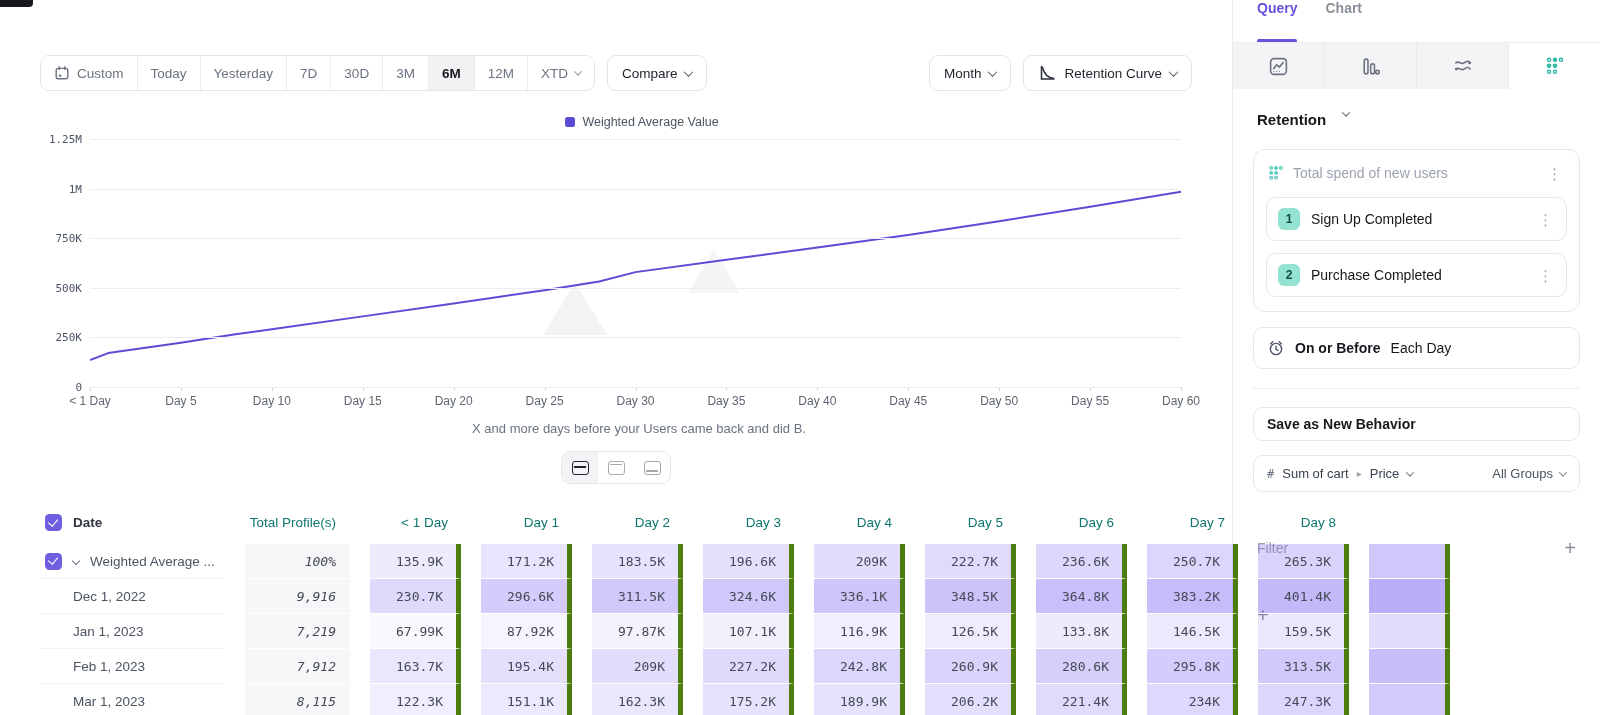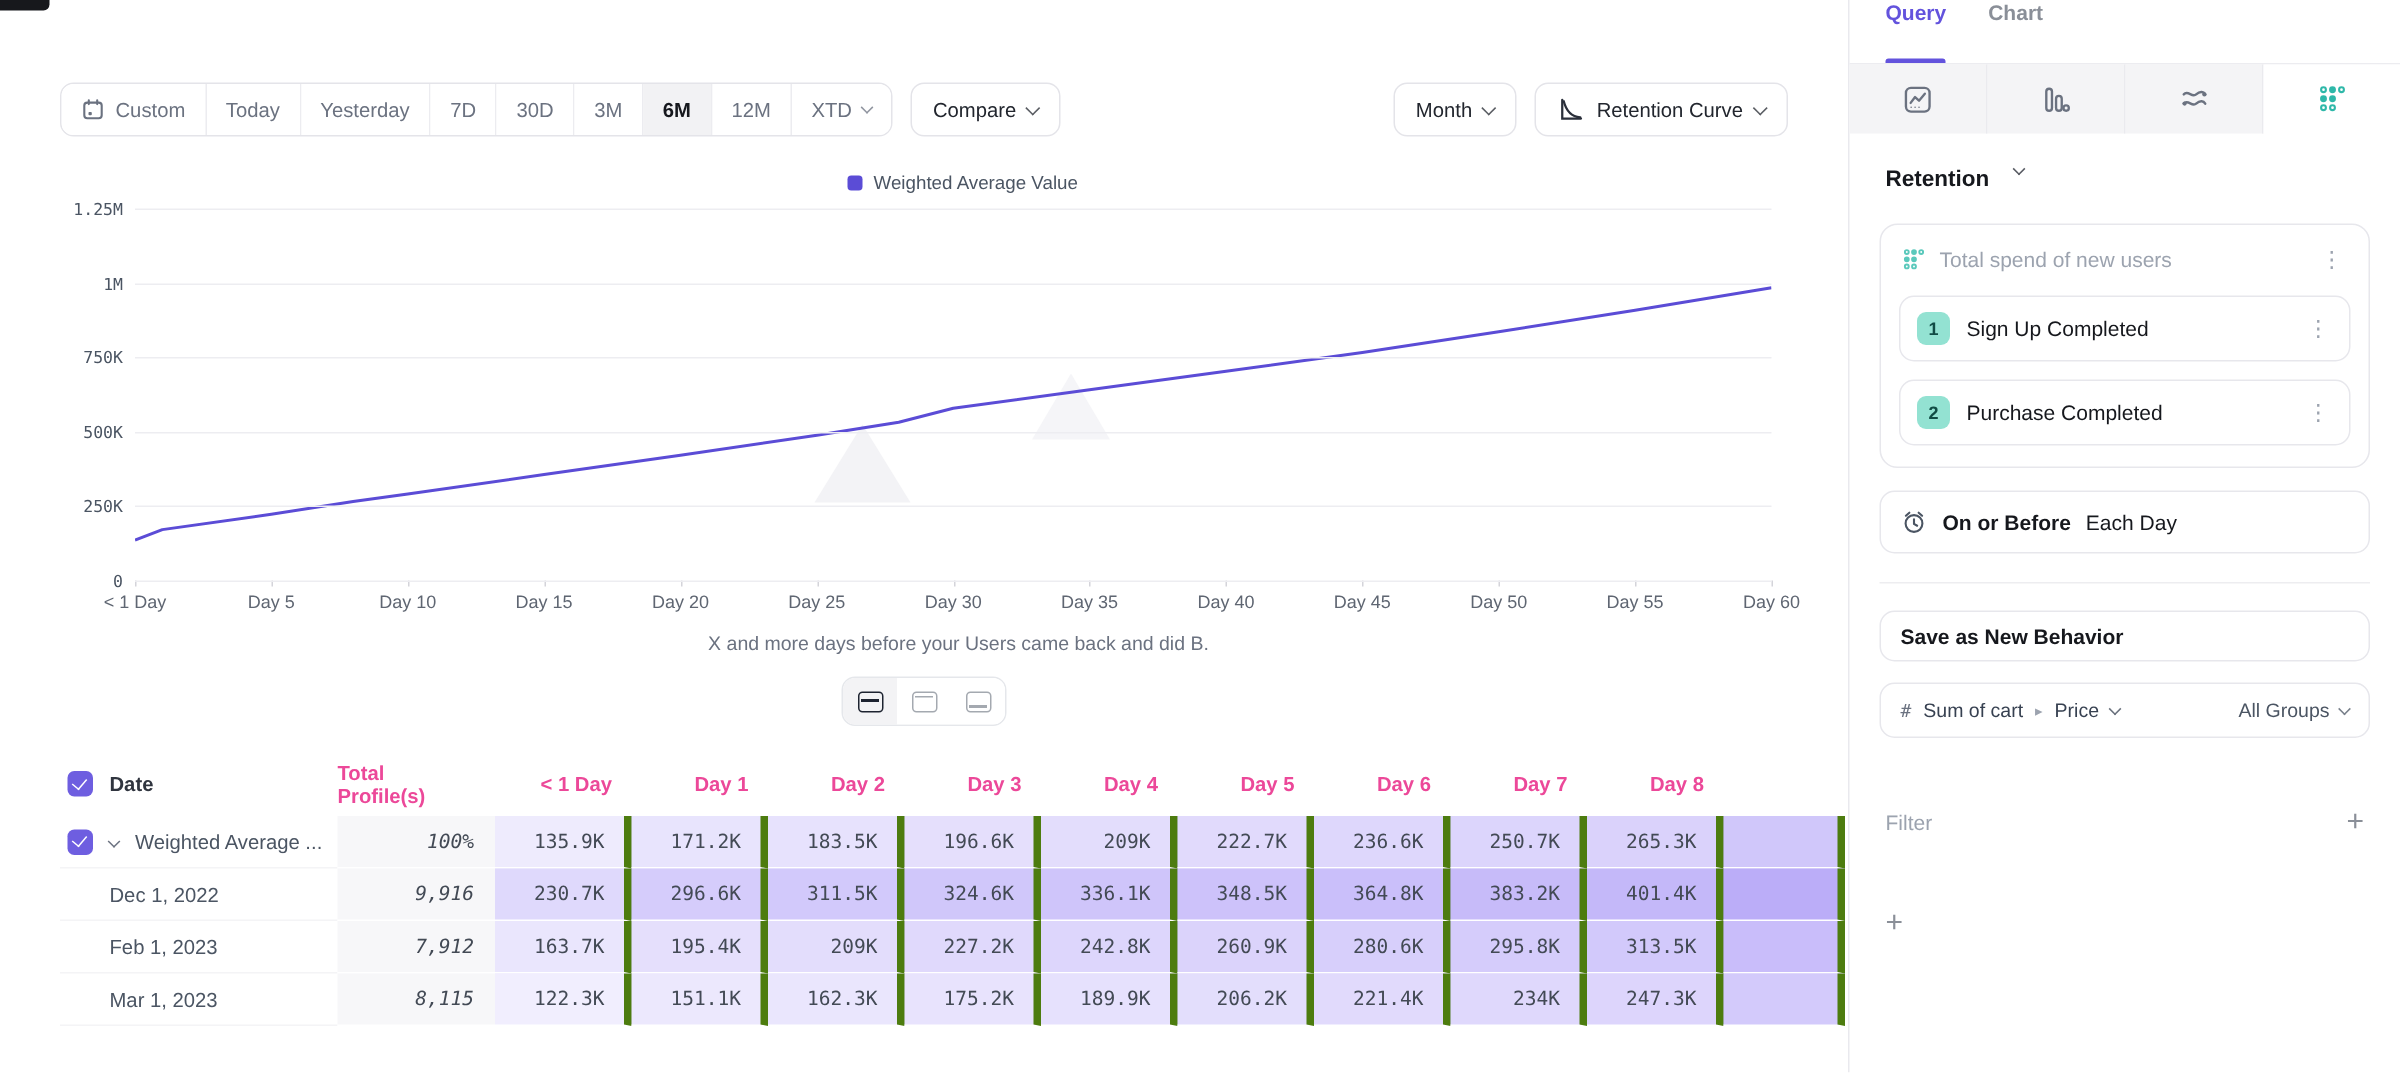--- a/index.html
+++ b/index.html
@@ -41,29 +41,29 @@
   .toggle-btn { width:36px; height:31px; display:flex; align-items:center; justify-content:center; background:#fff; border:none; cursor:pointer; color:#a4a9b0; }
   .toggle-btn.sel { background:#f3f3f5; color:#1d2330; }
   .pane-ico { position:relative; width:17px; height:14px; border:1.6px solid currentColor; border-radius:3px; }
   .pane-ico::after { content:""; position:absolute; left:1.5px; right:1.5px; height:1.6px; background:currentColor; }
   .pane-mid::after { top:4.6px; }
   .pane-top::after { top:2px; }
   .pane-bot::after { bottom:2px; }
 
   
   .table { margin:17px 0 0 40px; width:1181px; }
-  .trow { display:flex; align-items:stretch; }
+  .trow { display:flex; align-items:stretch;gap:20px; }
   .cell { display:flex; align-items:center; flex:none; }
   .c-date { width:185px; padding-left:5px; gap:11px; }
   .c-total { width:105px; justify-content:flex-end; padding-right:14px; }
   .c-day { width:91px; justify-content:flex-end; padding-right:13px; }
   .c-sliver { width:81px; }
   .thead { height:43px; font-size:13.5px; }
   .thead .c-date { color:#30353f; font-weight:600; }
-  .thead .c-total, .thead .c-day { color:#ec4899; font-weight:700; }
+  .thead .c-total, .thead .c-day { color:#0f766e; font-weight:400; }
   .drow { height:35px; }
   .num { font-family:"DejaVu Sans Mono", monospace; font-size:13px; color:#434a55; }
   .drow .c-total { background:#f7f7f9; border-bottom:1px solid #fff;font-style:italic; }
   .heat { border-right:5px solid #4d7c0f; border-bottom:1px solid #fff; }
   .drow .c-date { font-size:13.5px; color:#4b5563; border-bottom:1px solid #f4f4f6; }
   .cbx { width:17px; height:17px; border-radius:4.5px; background:#6e5ee0; position:relative; flex:none; cursor:pointer; }
   .cbx::after { content:""; position:absolute; left:5px; top:2.5px; width:5px; height:8px; border:solid #fff; border-width:0 1.8px 1.8px 0; transform:rotate(40deg); }
   .expand-chev { width:6px; height:6px; border-right:1.5px solid #6b7280; border-bottom:1.5px solid #6b7280; transform:rotate(45deg); flex:none; }
   .indent { width:17px; flex:none; }
   .row-label { white-space:nowrap; overflow:hidden; }
@@ -308,20 +308,37 @@
           <div class="cell c-day num heat" style="background:rgba(124,97,242,0.370)">336.1K</div>
           <div class="cell c-day num heat" style="background:rgba(124,97,242,0.385)">348.5K</div>
           <div class="cell c-day num heat" style="background:rgba(124,97,242,0.405)">364.8K</div>
           <div class="cell c-day num heat" style="background:rgba(124,97,242,0.427)">383.2K</div>
           <div class="cell c-day num heat" style="background:rgba(124,97,242,0.449)">401.4K</div>
           <div class="cell c-sliver heat" style="background:rgba(124,97,242,0.521)"></div>
         </div>
         <div class="trow drow">
           <div class="cell c-date">
             <span class="indent"></span>
+            <span class="row-label">Jan 1, 2023</span>
+          </div>
+          <div class="cell c-total num">7,219</div>
+          <div class="cell c-day num heat" style="background:rgba(124,97,242,0.046)">67.99K</div>
+          <div class="cell c-day num heat" style="background:rgba(124,97,242,0.070)">87.92K</div>
+          <div class="cell c-day num heat" style="background:rgba(124,97,242,0.082)">97.87K</div>
+          <div class="cell c-day num heat" style="background:rgba(124,97,242,0.093)">107.1K</div>
+          <div class="cell c-day num heat" style="background:rgba(124,97,242,0.105)">116.9K</div>
+          <div class="cell c-day num heat" style="background:rgba(124,97,242,0.116)">126.5K</div>
+          <div class="cell c-day num heat" style="background:rgba(124,97,242,0.125)">133.8K</div>
+          <div class="cell c-day num heat" style="background:rgba(124,97,242,0.141)">146.5K</div>
+          <div class="cell c-day num heat" style="background:rgba(124,97,242,0.156)">159.5K</div>
+          <div class="cell c-sliver heat" style="background:rgba(124,97,242,0.229)"></div>
+        </div>
+        <div class="trow drow">
+          <div class="cell c-date">
+            <span class="indent"></span>
             <span class="row-label">Feb 1, 2023</span>
           </div>
           <div class="cell c-total num">7,912</div>
           <div class="cell c-day num heat" style="background:rgba(124,97,242,0.161)">163.7K</div>
           <div class="cell c-day num heat" style="background:rgba(124,97,242,0.200)">195.4K</div>
           <div class="cell c-day num heat" style="background:rgba(124,97,242,0.216)">209K</div>
           <div class="cell c-day num heat" style="background:rgba(124,97,242,0.238)">227.2K</div>
           <div class="cell c-day num heat" style="background:rgba(124,97,242,0.257)">242.8K</div>
           <div class="cell c-day num heat" style="background:rgba(124,97,242,0.279)">260.9K</div>
           <div class="cell c-day num heat" style="background:rgba(124,97,242,0.303)">280.6K</div>

